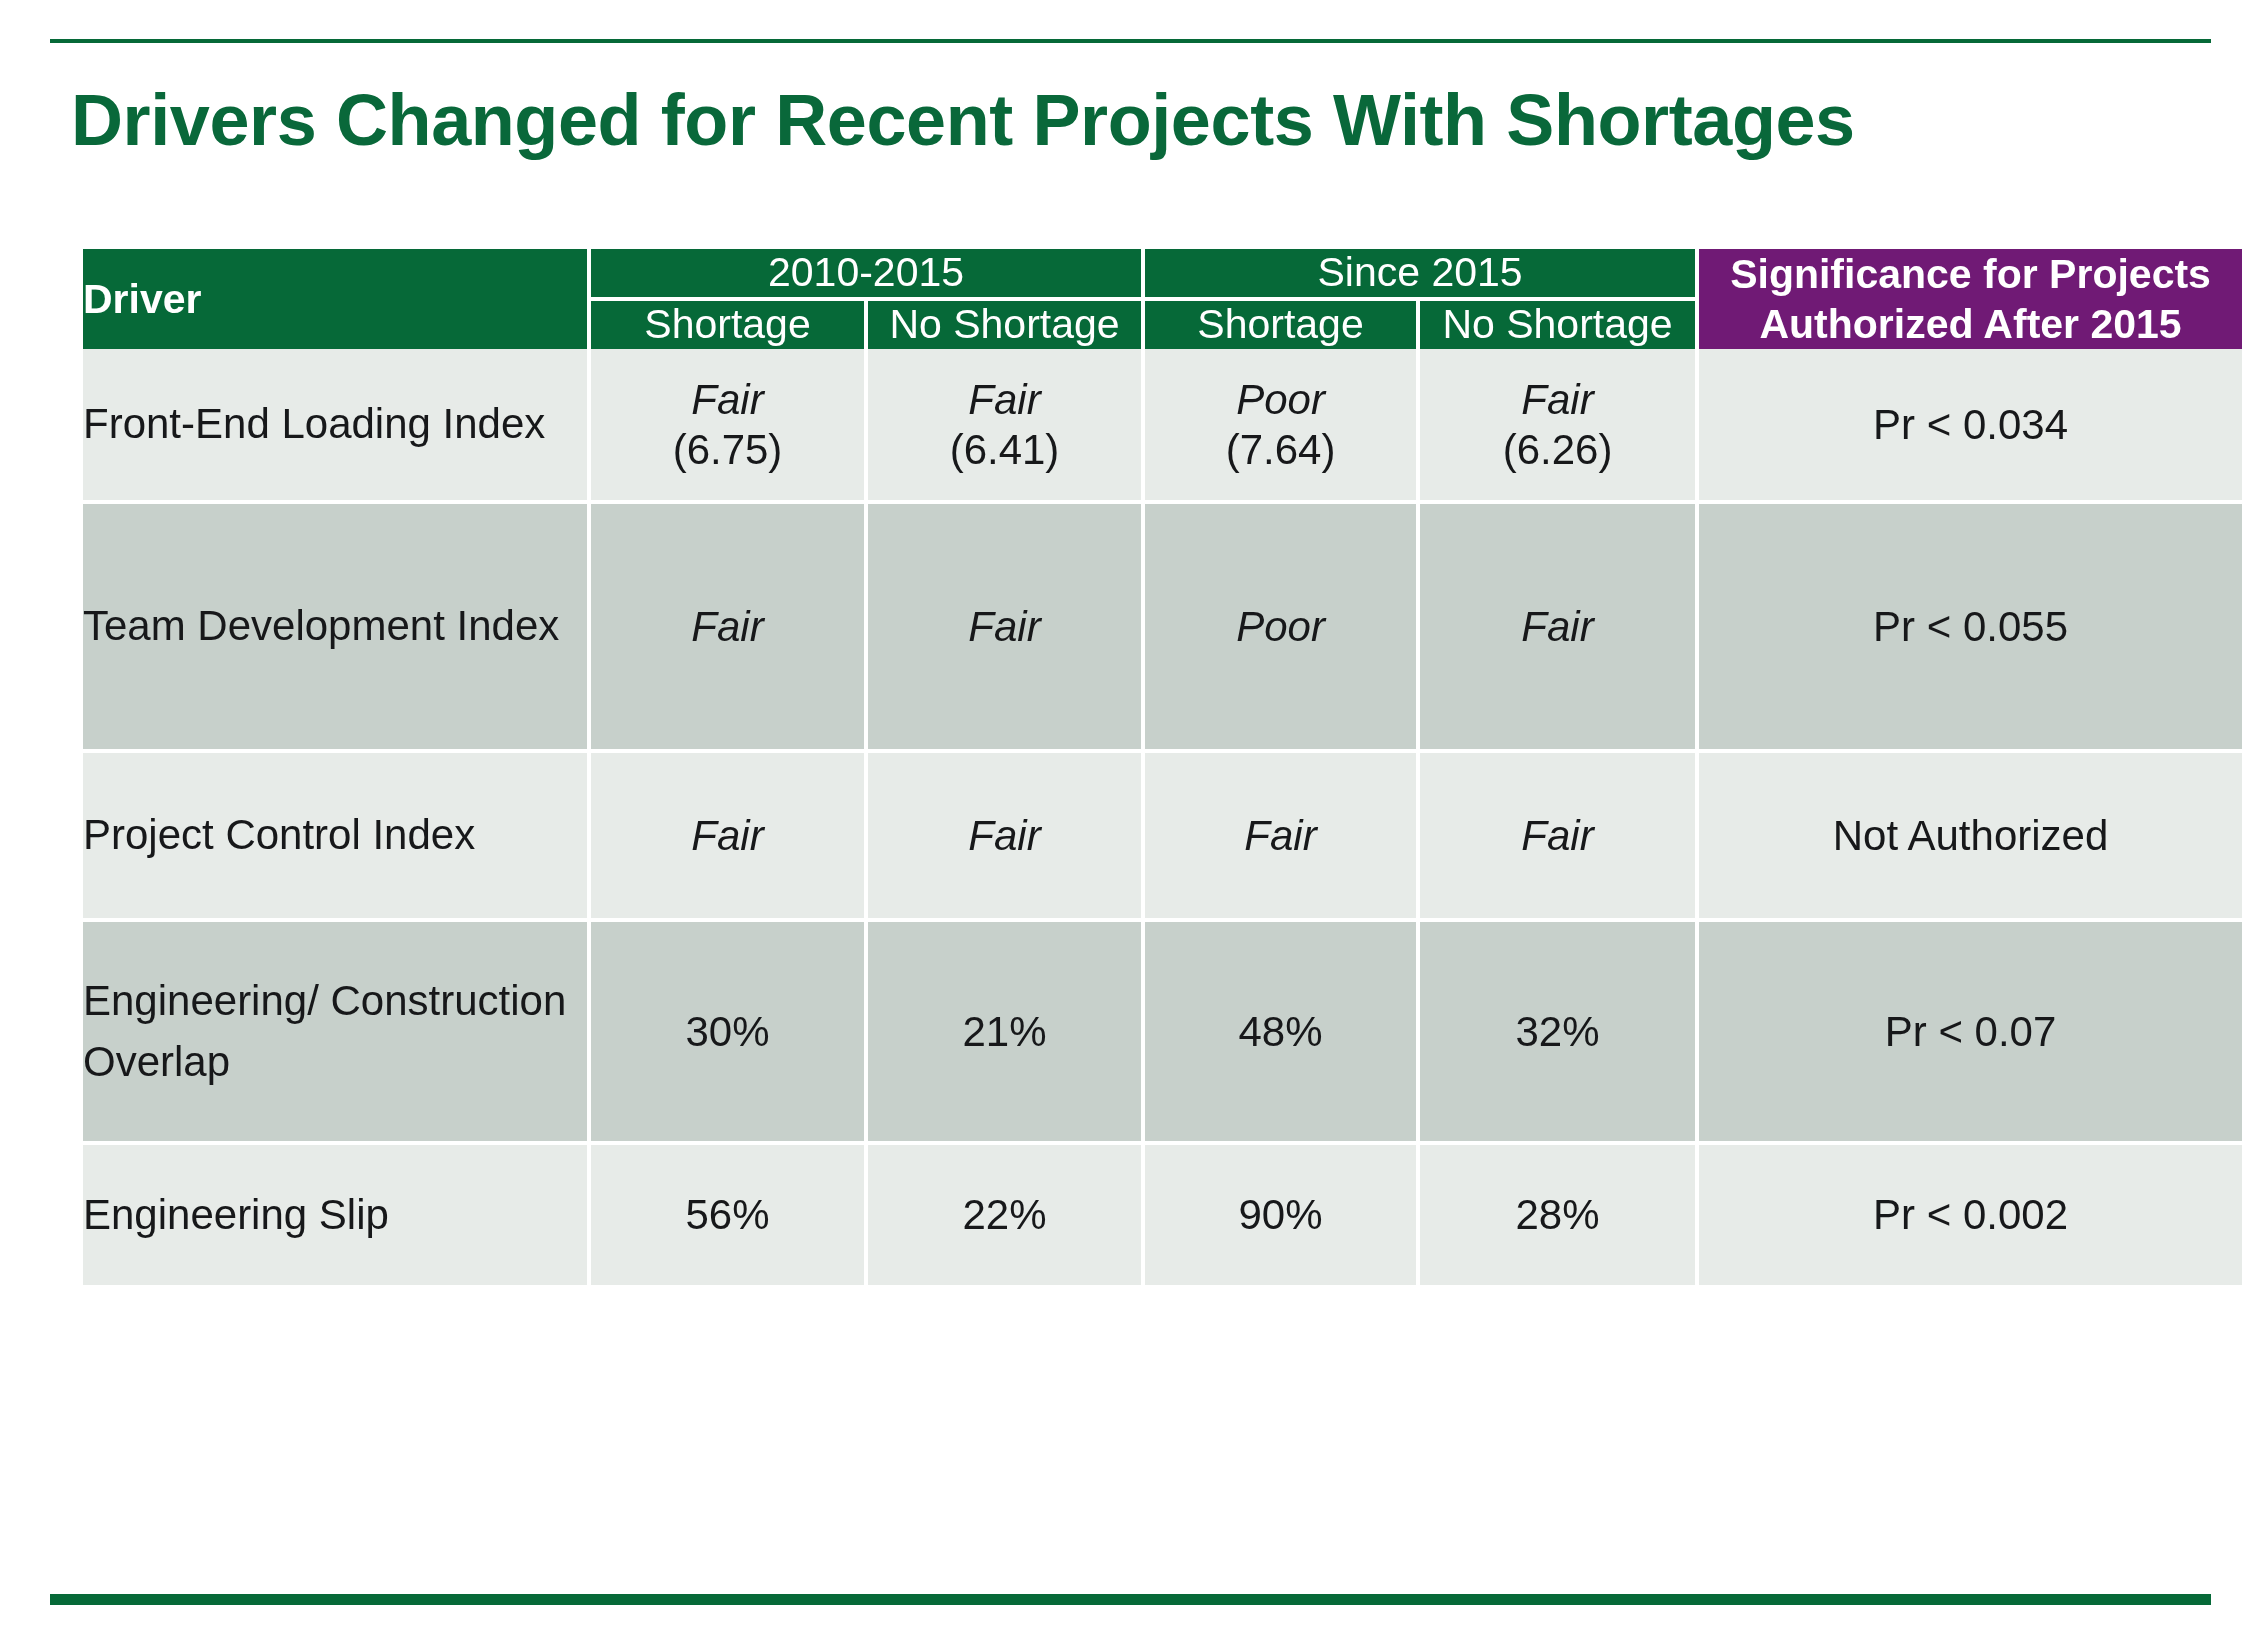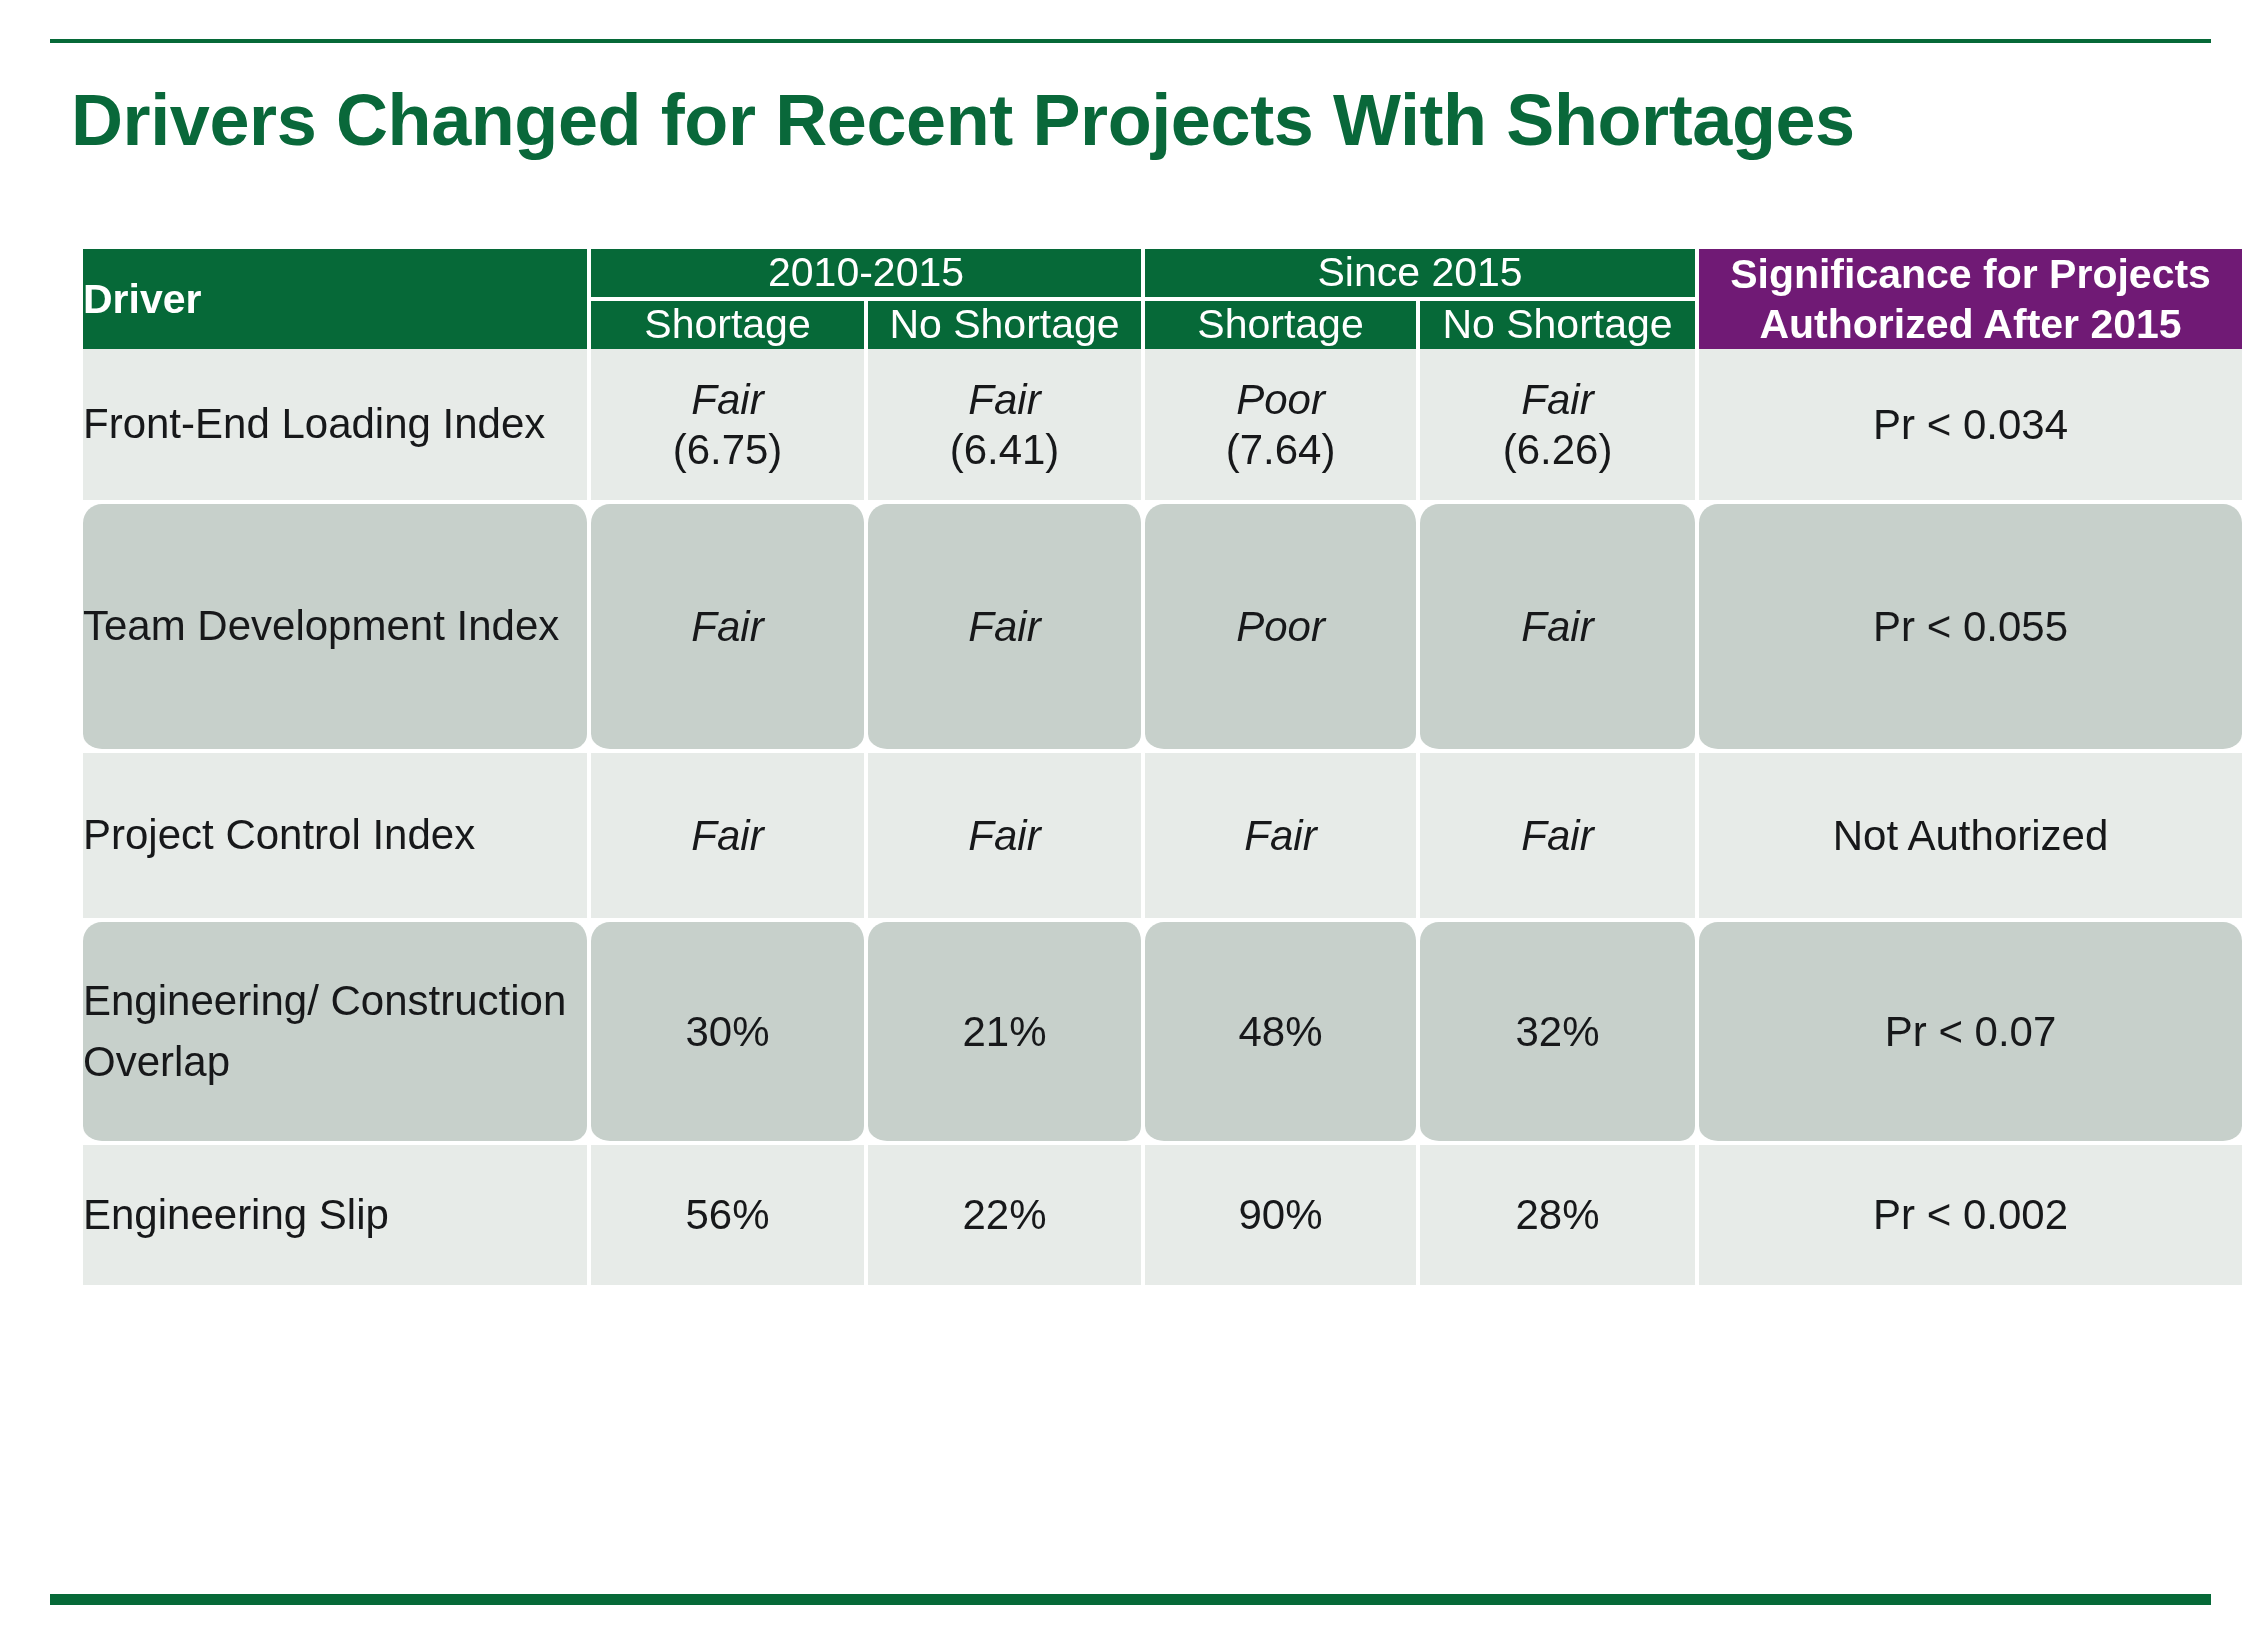--- a/index.html
+++ b/index.html
@@ -103,21 +103,21 @@
     color: #ffffff;
     font-size: 41px;
     text-align: center;
     vertical-align: middle;
     line-height: 1.22;
     padding: 3px 10.6px;
   }
 
   
   .row-a td { background: #e7ebe8; }
-  .row-b td { background: #c7d0cb; border-radius: 19px; }
+  .row-b td { background: #c7d0cb; }
 
   td.cell {
     font-size: 42px;
     color: #17181a;
     text-align: center;
     border-right: 4.5px solid #ffffff;
     border-bottom: 4.5px solid #ffffff;
     line-height: 1.18;
     padding: 10.6px 6px;
   }

